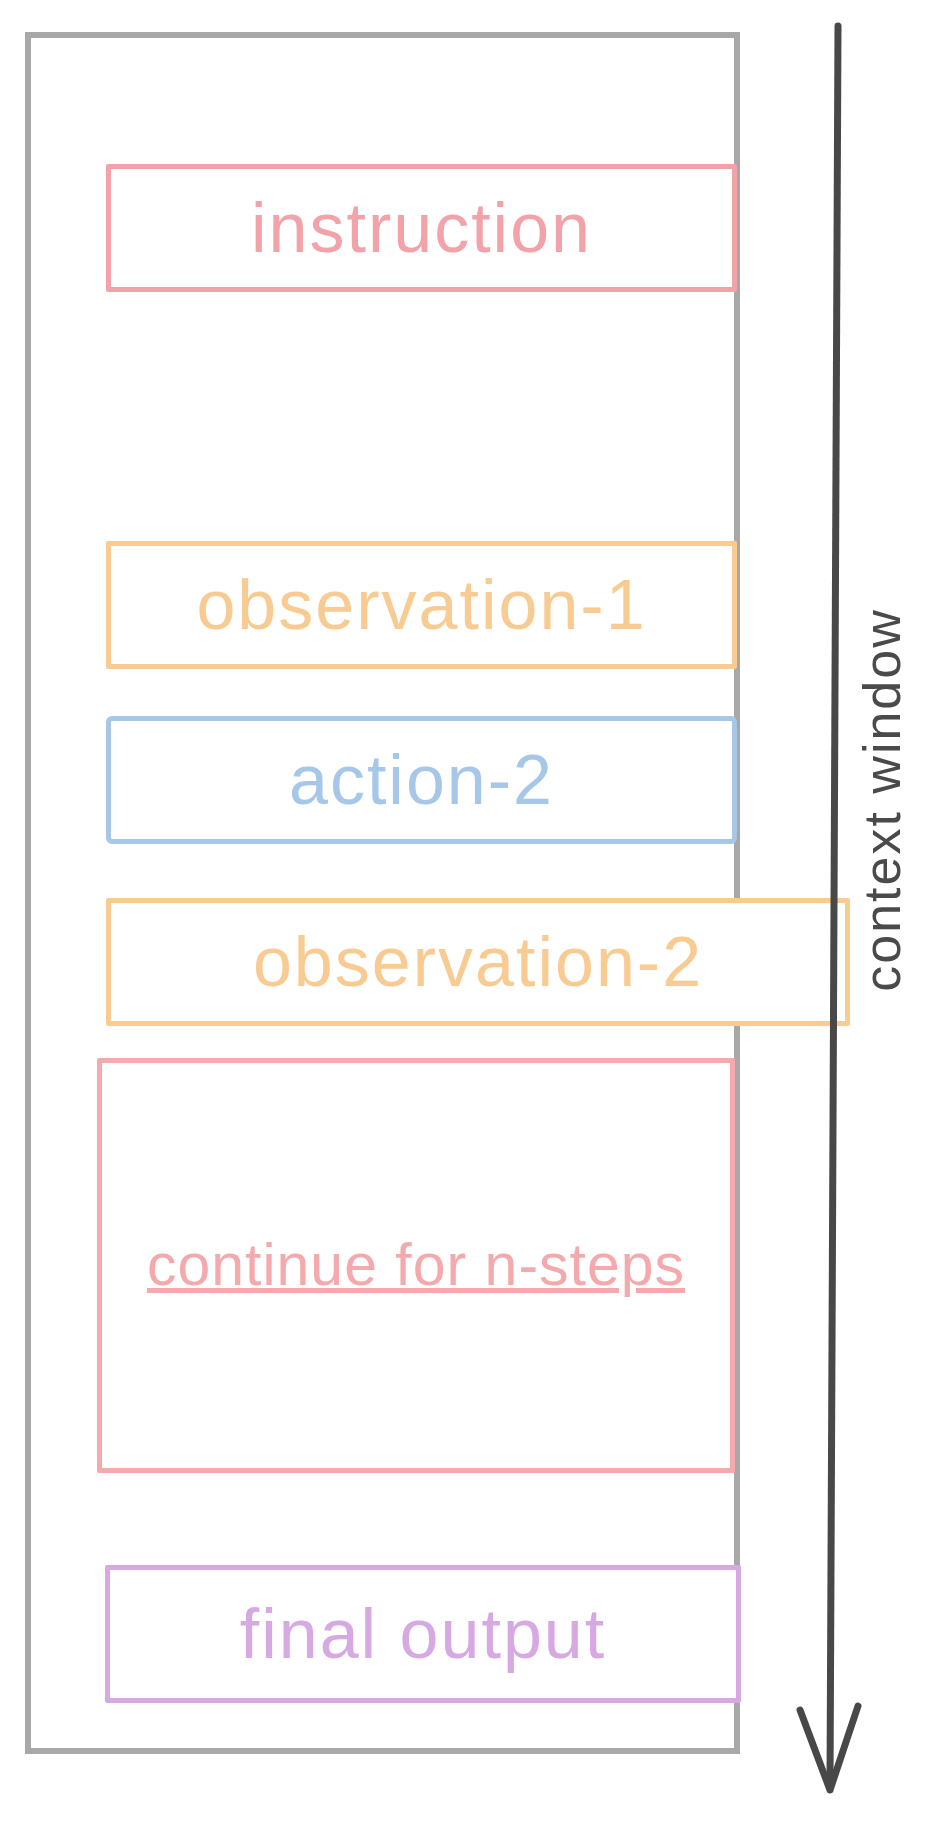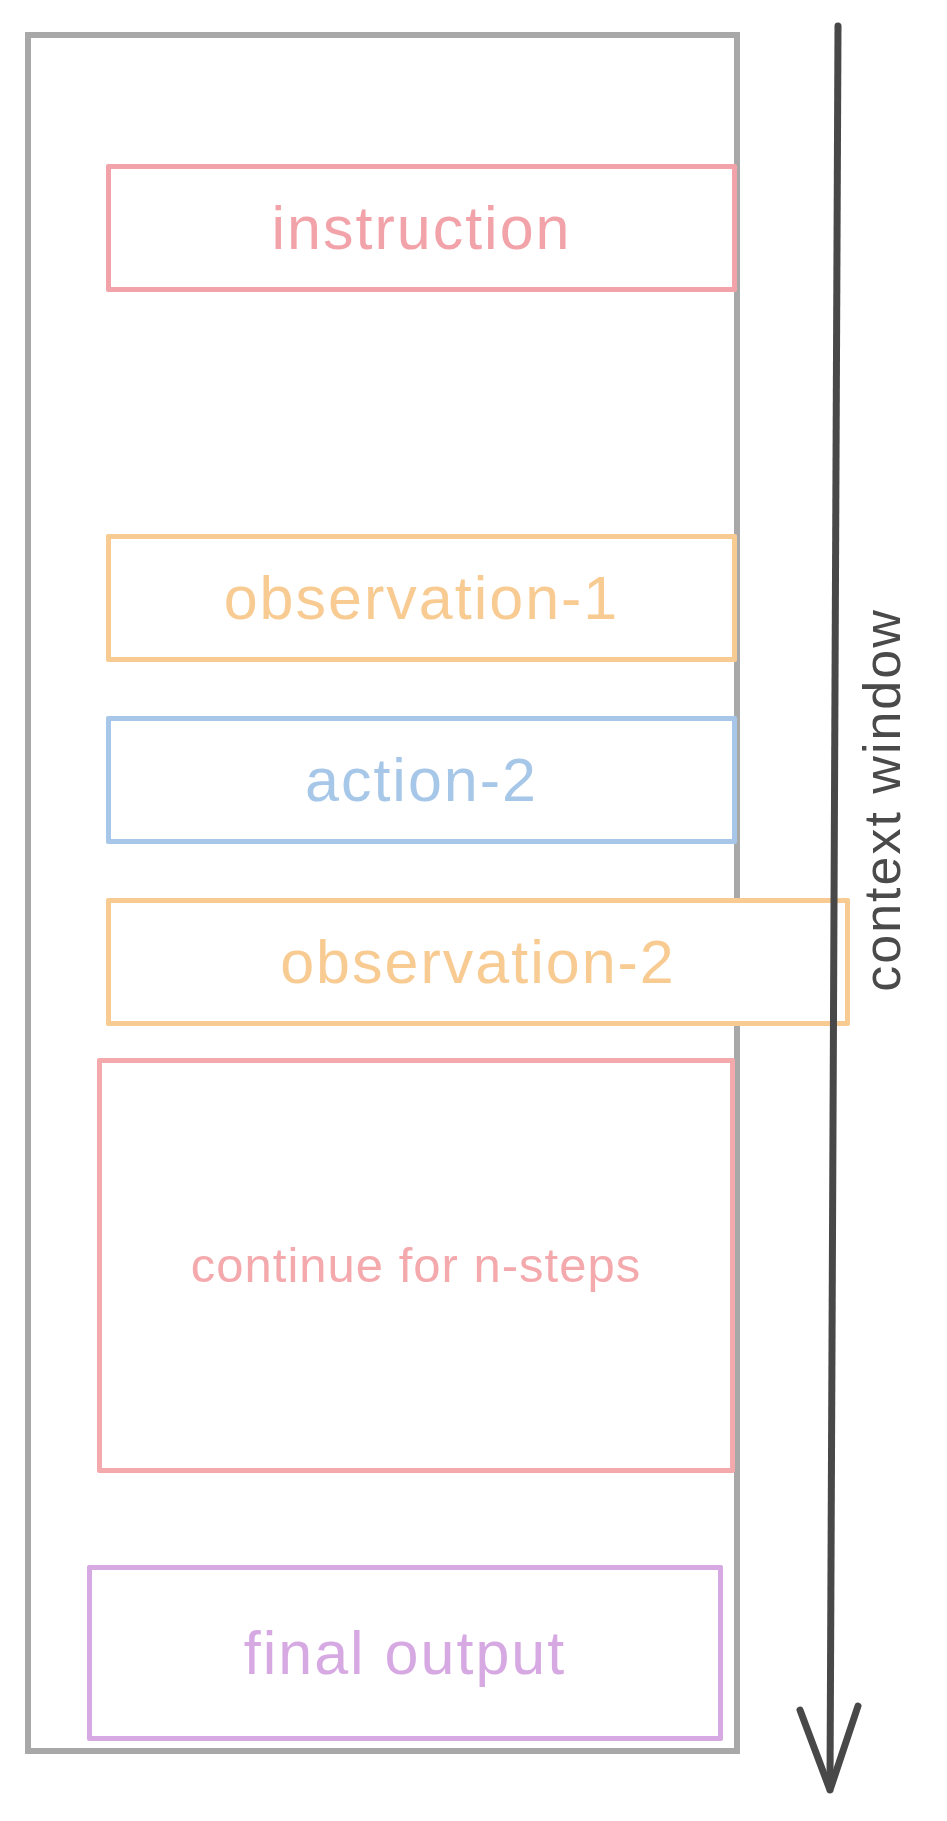--- a/index.html
+++ b/index.html
@@ -29,33 +29,33 @@
     position: absolute;
     box-sizing: border-box;
     border: 5px solid;
     background: #ffffff;
     display: flex;
     align-items: center;
     justify-content: center;
     border-radius: 2px;
   }
   .dbox .lbl {
-    font-size: 61px;
+    font-size: 70px;
     letter-spacing: 2px;
     line-height: 1;
     white-space: nowrap;
   }
   .box-instruction   { left: 75px; top: 126px;  width: 631px; height: 128px; }
   .box-action-1      { left: 75px; top: 314px;  width: 631px; height: 128px; }
   .box-observation-1 { left: 75px; top: 496px;  width: 631px; height: 128px; }
-  .box-action-2      { left: 75px; top: 678px;  width: 631px; height: 128px; }
+  .box-action-2      { left: 75px; top: 678px;  width: 631px; height: 128px; border-radius: 6px; }
   .box-observation-2 { left: 75px; top: 860px;  width: 744px; height: 128px; }
   .box-continue      { left: 66px; top: 1020px; width: 638px; height: 415px; }
-  .box-continue .lbl { font-size: 49px; letter-spacing: 1px; }
-  .box-final-output  { left: 56px; top: 1527px; width: 636px; height: 176px; }
+  .box-continue .lbl { font-size: 59px; letter-spacing: 1px; text-decoration: underline; }
+  .box-final-output  { left: 74px; top: 1527px; width: 636px; height: 138px; }
 
   .arrow-svg {
     position: absolute;
     left: 775px;
     top: 0;
     width: 130px;
     height: 1821px;
   }
   .arrow-svg path {
     fill: none;
@@ -79,21 +79,21 @@
 
 <div class="stage">
 
   <div class="context-container" style="border-color: rgb(168, 168, 168);">
 
     <div class="dbox box-instruction" style="position: absolute; border-color: rgb(242, 163, 169); color: rgb(242, 163, 169);">
       <span class="lbl">instruction</span>
     </div>
 
 
-    <div class="dbox box-observation-1" style="position: absolute; border-color: rgb(248, 203, 147); color: rgb(248, 203, 147);">
+    <div class="dbox box-observation-1" style="position: absolute; border-color: rgb(248, 203, 147); color: rgb(248, 203, 147); margin-top: 7px;">
       <span class="lbl">observation-1</span>
     </div>
 
     <div class="dbox box-action-2" style="position: absolute; border-color: rgb(167, 199, 233); color: rgb(167, 199, 233);">
       <span class="lbl">action-2</span>
     </div>
 
     <div class="dbox box-observation-2" style="position: absolute; border-color: rgb(248, 203, 147); color: rgb(248, 203, 147);">
       <span class="lbl">observation-2</span>
     </div>

